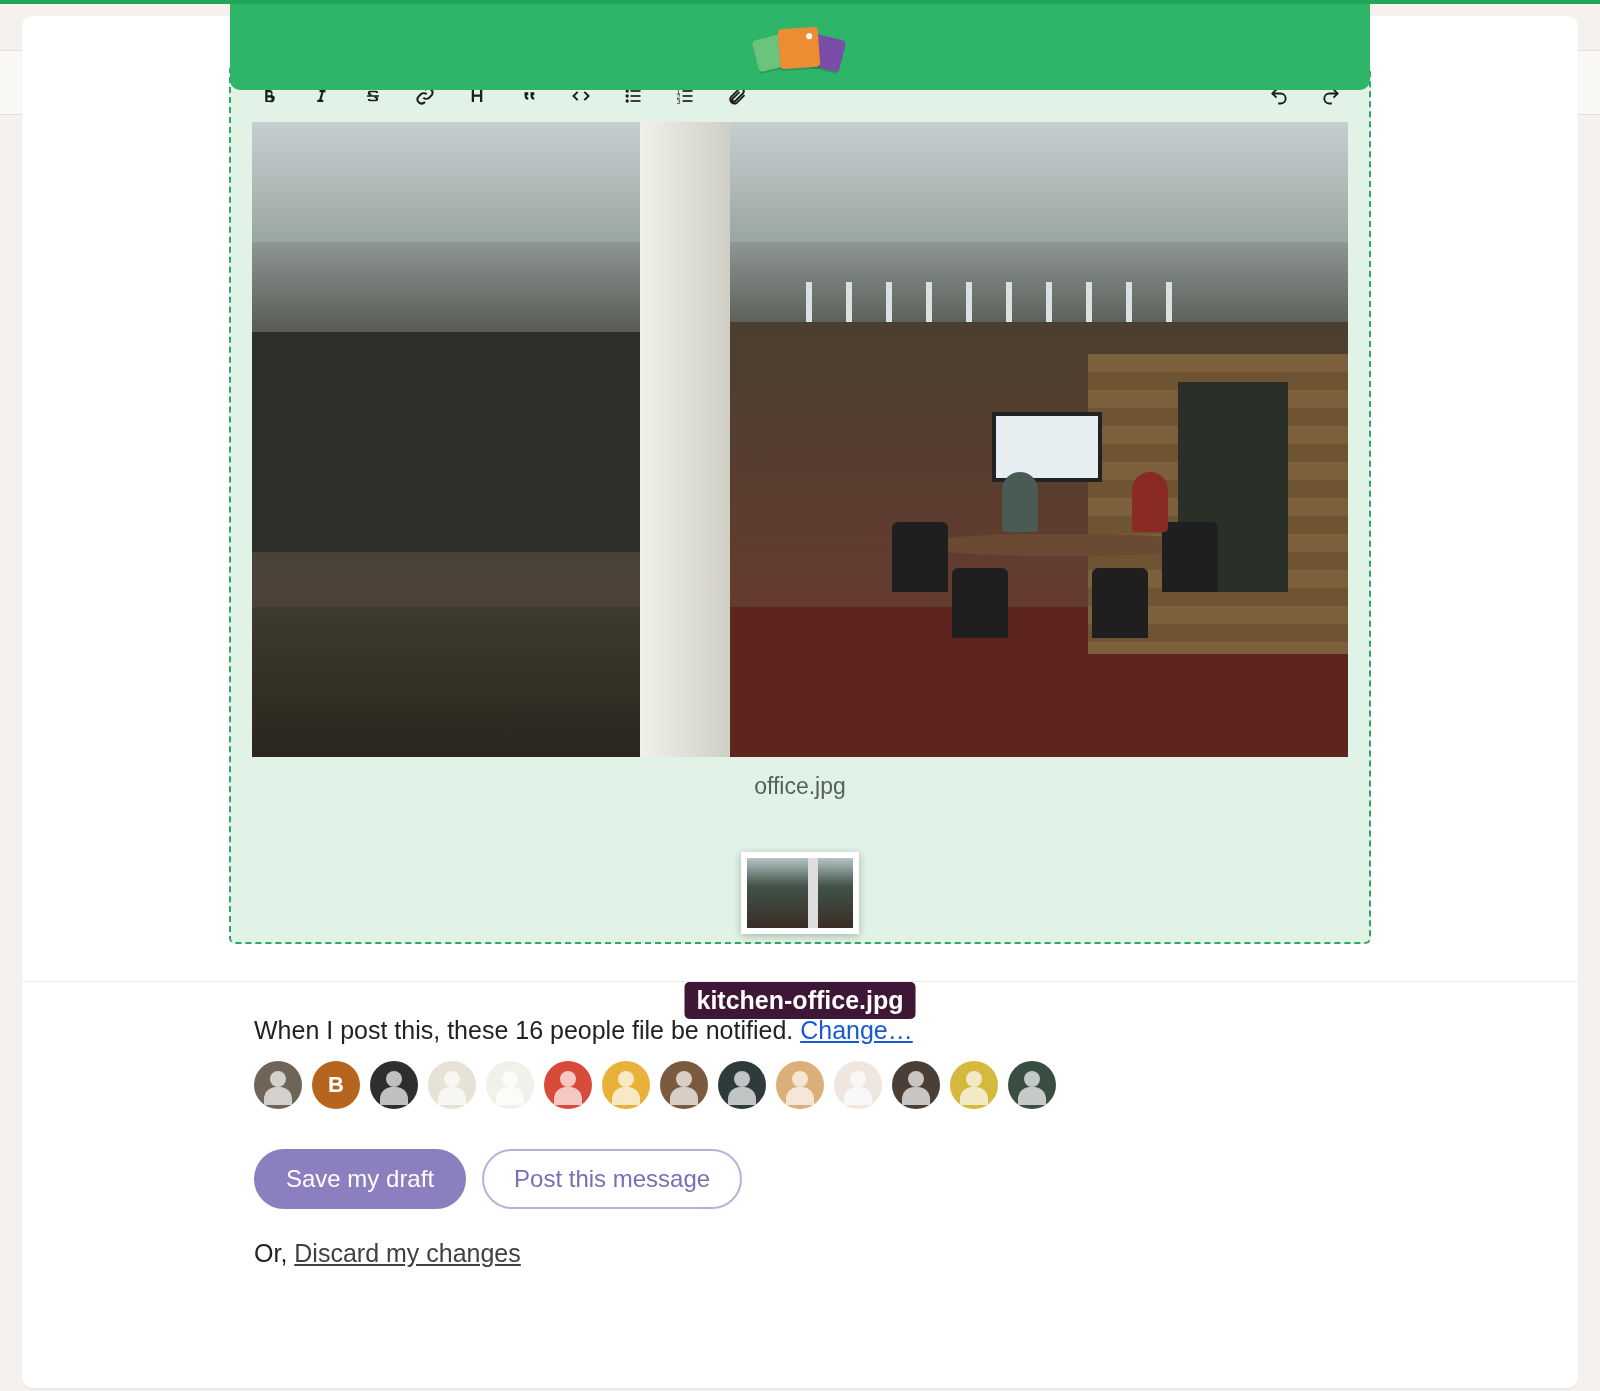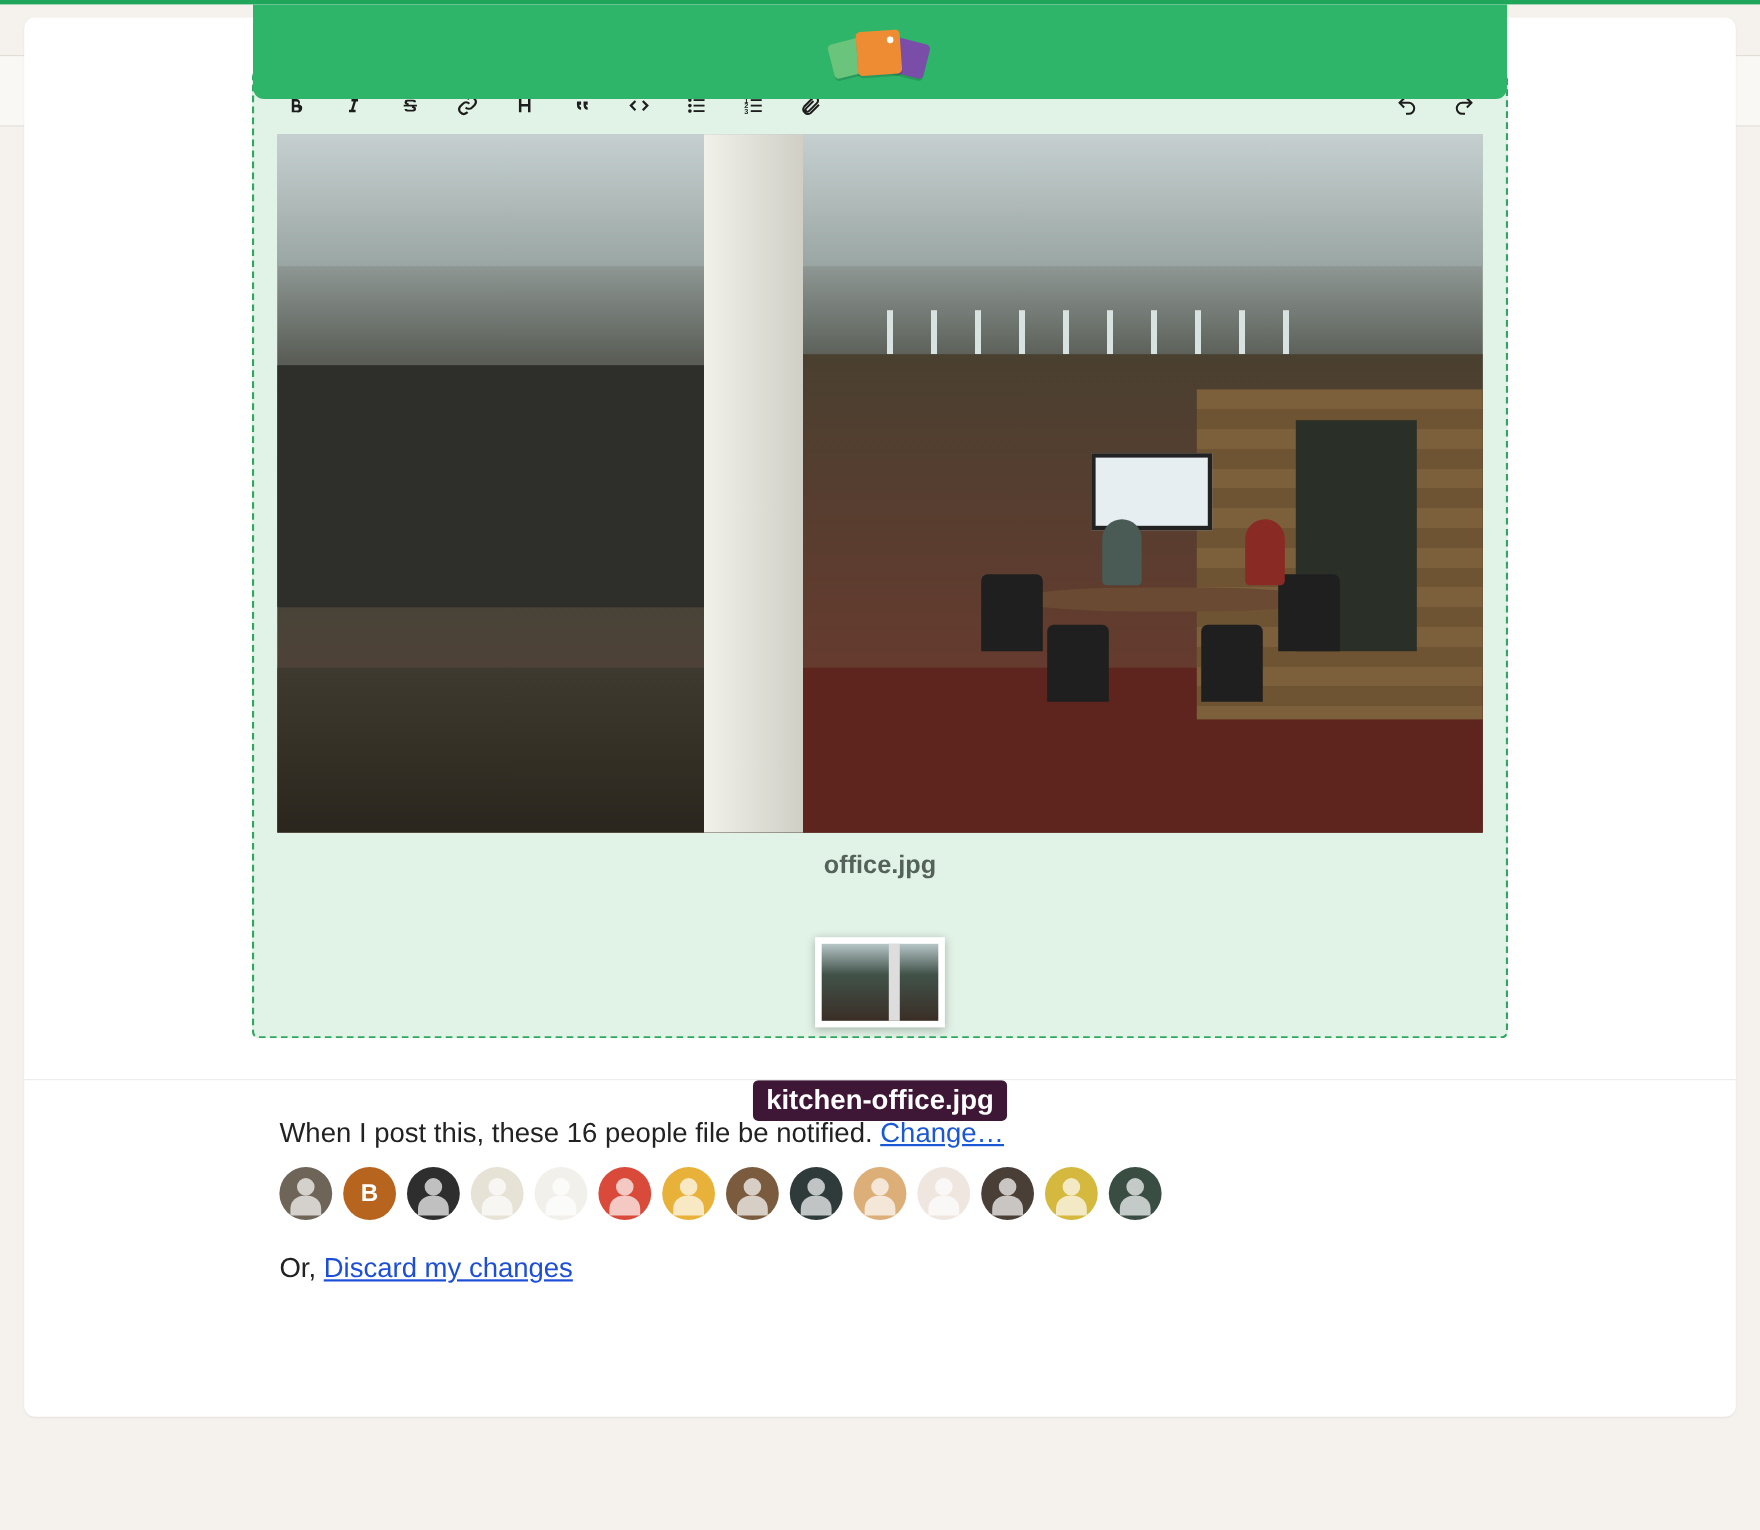--- a/index.html
+++ b/index.html
@@ -81,21 +81,20 @@
   }
 
   .drop-zone {
     position: relative;
     margin: 48px 207px 0 207px;
     border: 2.5px dashed #2fa85f;
     border-radius: 6px;
     background: #e1f2e6;
     padding: 8px 8px 20px 8px;
     min-height: 880px;
-    font-weight: bold;
   }
 
   .editor-toolbar {
     display: flex;
     align-items: center;
     gap: 28px;
     padding: 10px 18px 14px 18px;
     color: #2a2a2a;
   }
   .editor-toolbar .tool {
@@ -224,21 +223,21 @@
     color:#7a6db5;
     border-color:#b9b0da;
   }
 
   .discard-row {
     margin-top:30px;
     font-size:25px;
     color:#222;
   }
   .discard-row a {
-    color:#1d4ed8;
+    color:#404040;
     text-decoration:underline;
   }
 
   .bottom-band {
     position:absolute;
     top: 965px;
     left:0;right:0;
     border-top:1px solid #ececec;
     height:1px;
   }
@@ -426,19 +425,23 @@
         <div class="av" style="background: rgb(213, 185, 62);">
           <div class="head"></div>
           <div class="body"></div>
         </div>
         <div class="av" style="background: rgb(58, 77, 67);">
           <div class="head"></div>
           <div class="body"></div>
         </div>
       </div>
 
+    <div class="action-row">
+      <button class="btn primary">Save my draft</button>
+      <button class="btn secondary">Post this message</button>
+    </div>
 
     <div class="discard-row">
       <span>Or, </span><a href="#">Discard my changes</a>
     </div>
   </div>
 
 </div>
 
 </body></html>

